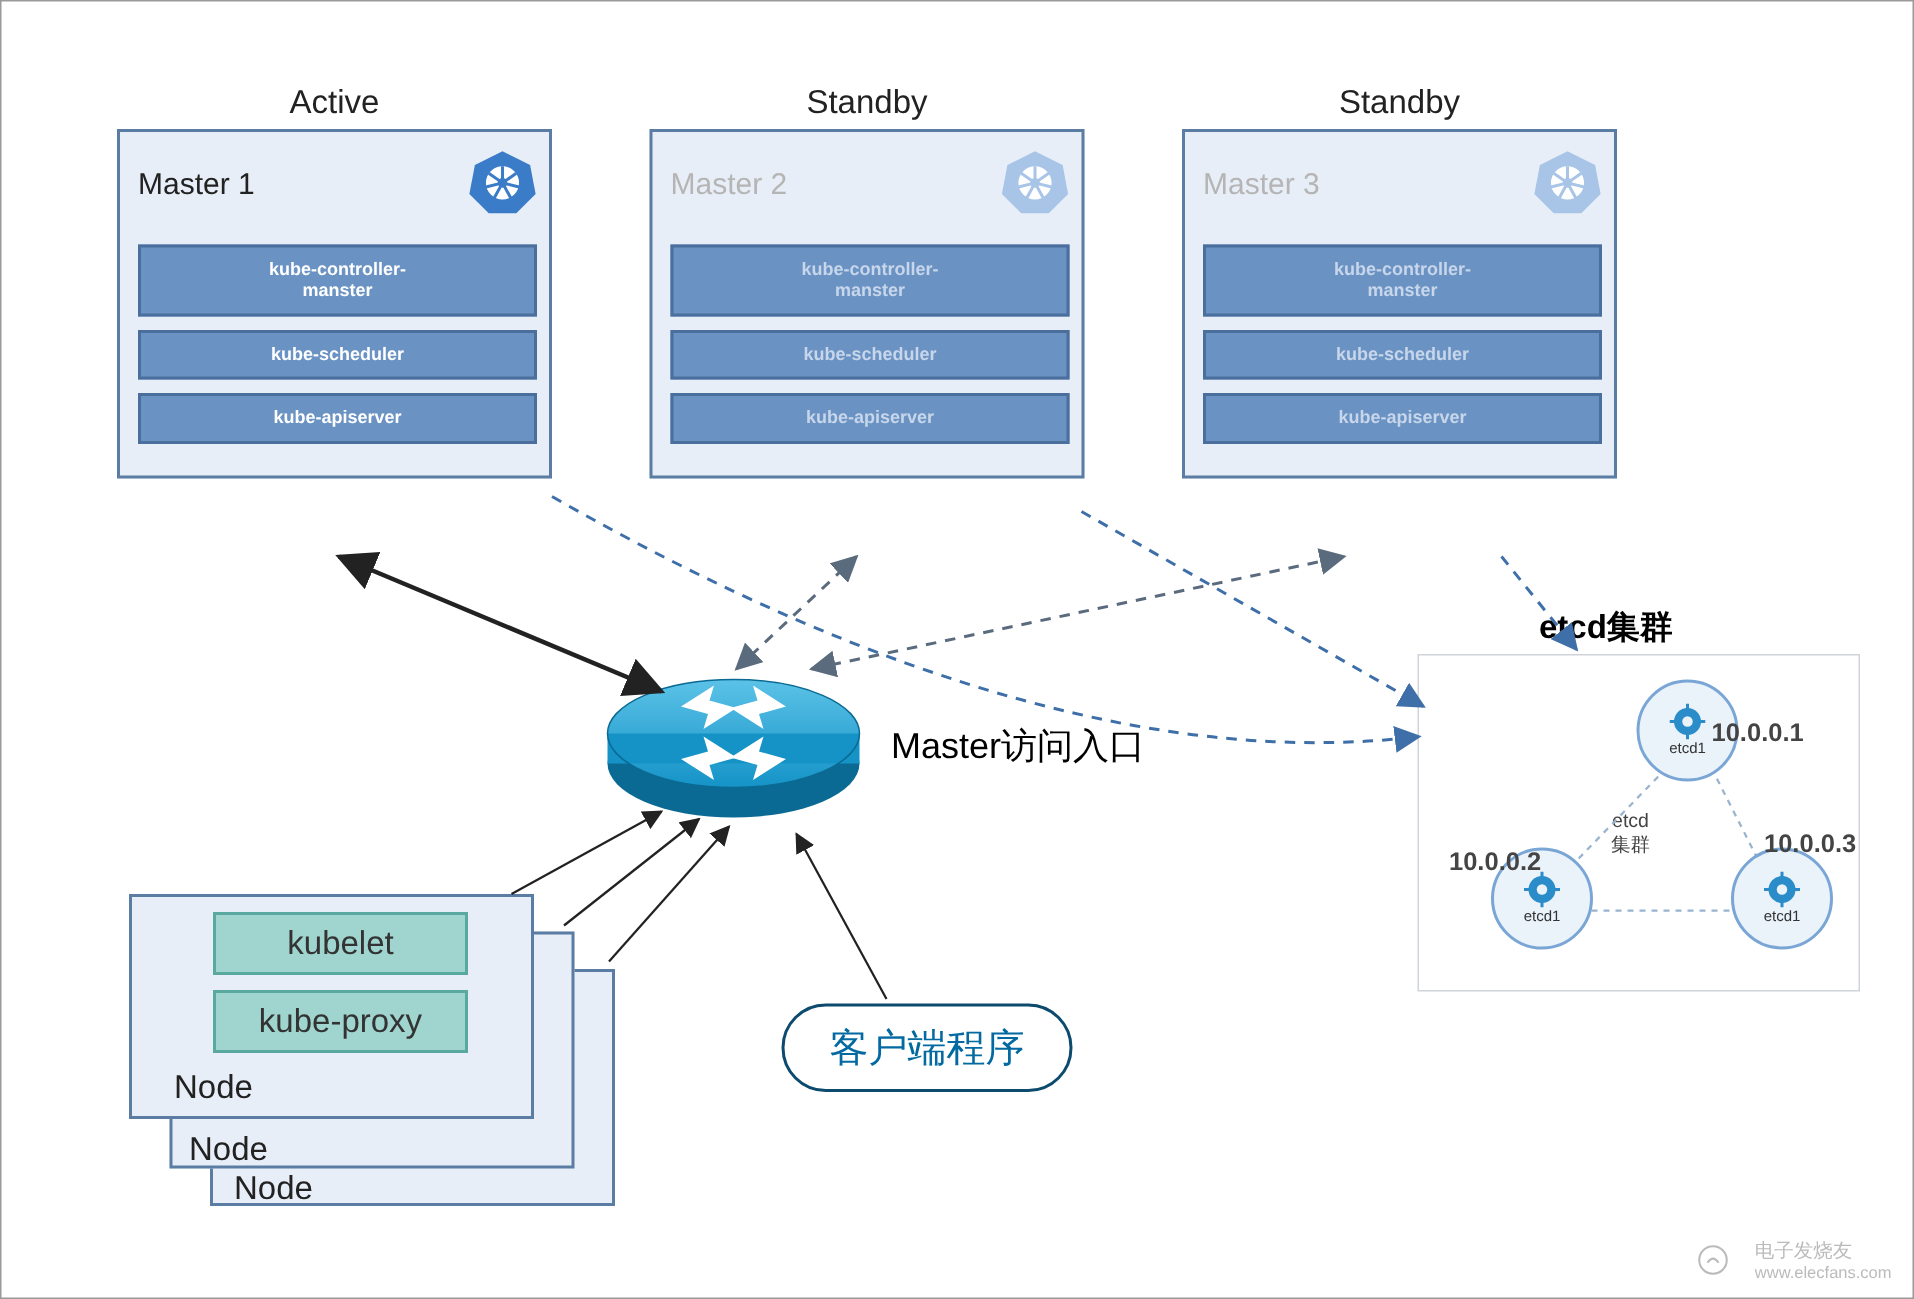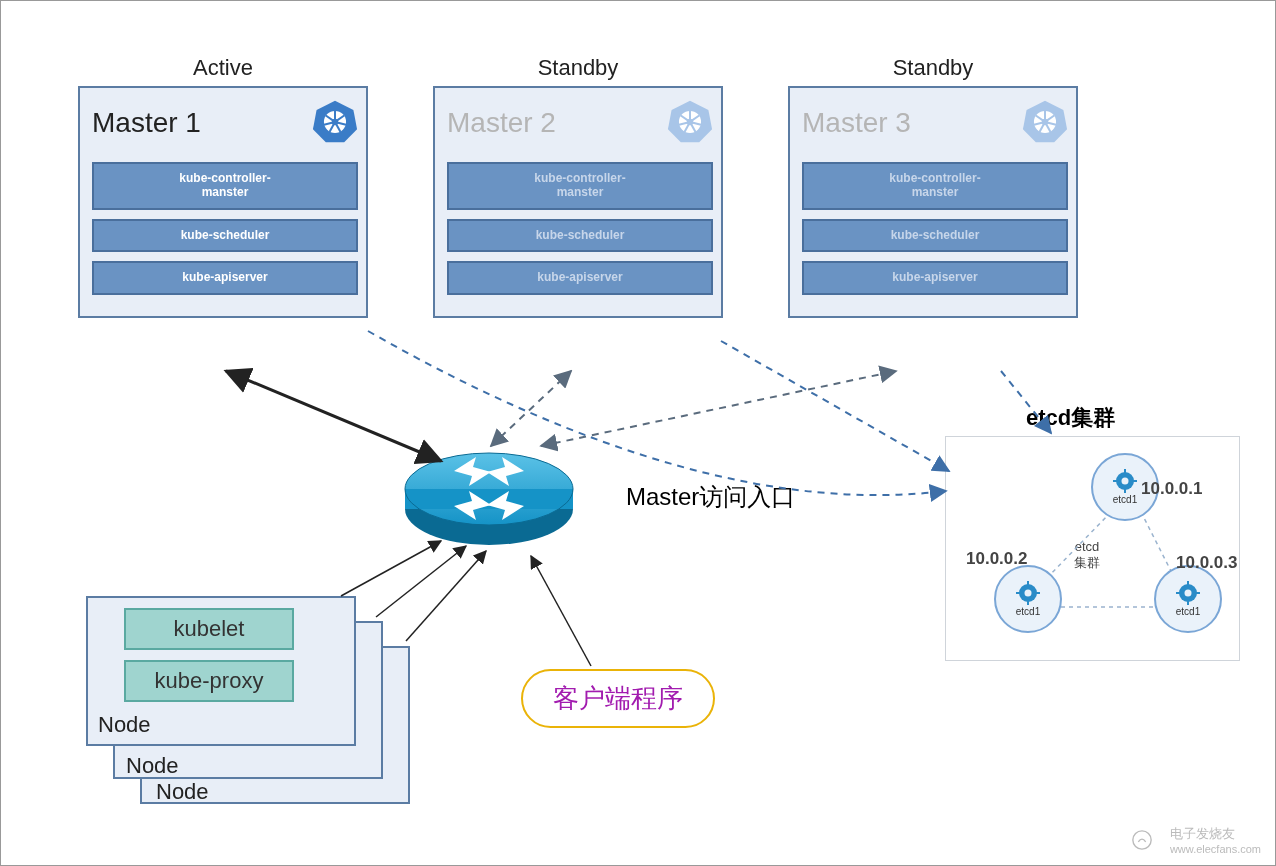--- a/index.html
+++ b/index.html
@@ -19,21 +19,21 @@
     padding: 10px 8px 12px 12px;
     width: 290px;
   }
   .master-header {
     display: flex;
     justify-content: space-between;
     align-items: center;
     margin-bottom: 14px;
   }
   .master-title {
-    font-size: 28px;
+    font-size: 20px;
     color: #222;
   }
   .master-title.faded { color: #b5b5b5; }
   .status-label {
     position: absolute;
     top: -33px;
     left: 0;
     right: 0;
     text-align: center;
     font-size: 22px;
@@ -58,59 +58,58 @@
 
   .router {
     position: absolute;
     left: 398px; top: 430px;
     width: 180px; height: 120px;
   }
   .router-label {
     position: absolute;
     left: 593px; top: 480px;
     font-size: 24px;
-    margin-left: 32px;
   }
 
   .node-stack {
     position: absolute;
     left: 85px; top: 595px;
     width: 324px; height: 230px;
   }
   .node-box {
     position: absolute;
     background: #e8eef7;
     border: 2px solid #5b7ca3;
     width: 270px;
-    padding: 10px 12px 6px 10px;
+    padding: 10px 12px 6px 28px;
   }
   .node-comp {
     background: #9fd4cf;
     border: 2px solid #5aa9a1;
     color: #333;
     text-align: center;
     font-size: 22px;
     padding: 6px 4px;
     margin-bottom: 10px;
     width: 170px;
     margin-left: 26px;
   }
   .node-label {
     font-size: 22px;
     color: #222;
   }
 
   .client-box {
     position: absolute;
     left: 520px; top: 668px;
-    border: 2px solid #eab308;
+    border: 2px solid #0c4a6e;
     border-radius: 32px;
     padding: 10px 30px;
     font-size: 26px;
-    color: #a21caf;
+    color: #0369a1;
     background: #fff;
   }
 
   .etcd-title {
     position: absolute;
     left: 1025px; top: 402px;
     font-size: 22px;
     font-weight: bold;
   }
   .etcd-box {
@@ -309,21 +308,21 @@
             <rect x="11" y="0" width="2" height="4"></rect>
             <rect x="11" y="20" width="2" height="4"></rect>
             <rect x="0" y="11" width="4" height="2"></rect>
             <rect x="20" y="11" width="4" height="2"></rect>
           </g>
         </svg>
         <div class="etcd-name">etcd1</div>
       </div>
     </div>
 <div class="etcd-ip" style="left: 195px; top: 42px;">10.0.0.1</div>
-    <div class="etcd-ip" style="left: 20px; top: 112px;">10.0.0.2</div>
+    <div class="etcd-ip" style="left: 20px; top: 128px;">10.0.0.2</div>
     <div class="etcd-ip" style="left: 230px; top: 116px;">10.0.0.3</div>
   </div>
 
 <svg class="arrows" width="1276" height="866">
   <defs>
     <marker id="ah-solid" viewBox="0 0 10 10" refX="9" refY="5" markerWidth="9" markerHeight="9" orient="auto">
       <path d="M0 0 L10 5 L0 10 z" fill="#222"></path>
     </marker>
     <marker id="ah-solid-start" viewBox="0 0 10 10" refX="1" refY="5" markerWidth="9" markerHeight="9" orient="auto">
       <path d="M10 0 L0 5 L10 10 z" fill="#222"></path>

